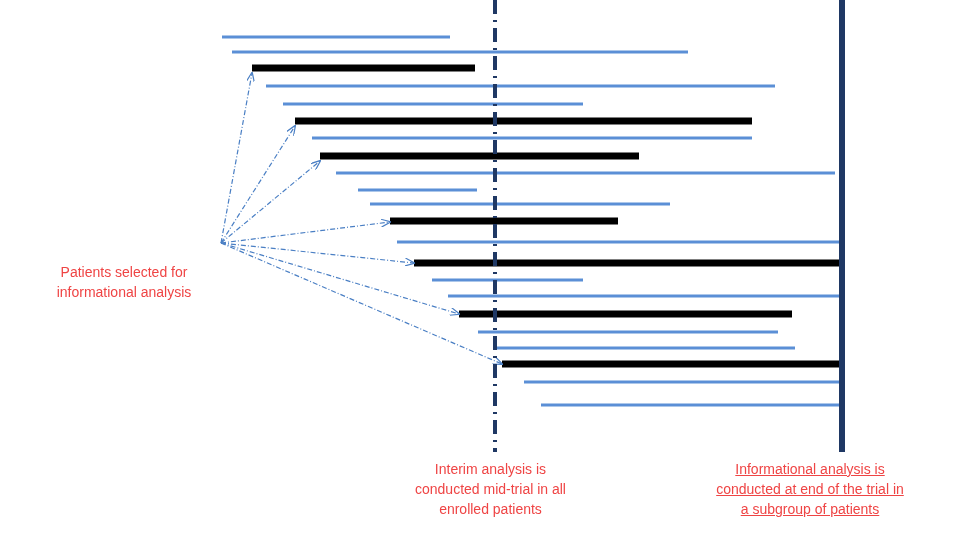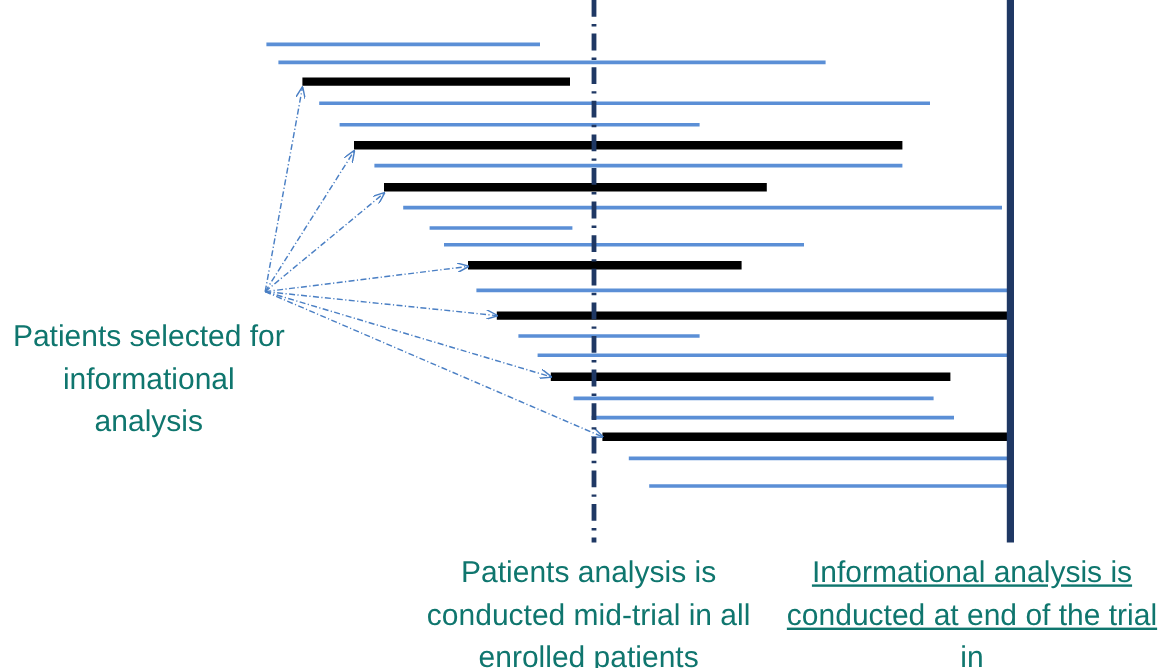--- a/index.html
+++ b/index.html
@@ -8,22 +8,22 @@
     width:975px;height:557px;
     background:#ffffff;
     font-family:"Liberation Sans", sans-serif;
     overflow:hidden;
     position:relative;
   }
   #stage{position:absolute;inset:0;}
   svg.layer{position:absolute;left:0;top:0;width:975px;height:557px;}
   .caption{
     position:absolute;
-    color:#0f766e;
-    font-size:25px;
+    color:#ef4444;
+    font-size:14px;
     line-height:1.42;
     text-align:center;
     font-family:"Liberation Sans", sans-serif;
     white-space:pre-line;
   }
   #left-caption{
     left:8px;top:263px;width:232px;text-align:center;
   }
   #interim-caption{
     left:338px;top:460px;width:305px;
@@ -76,20 +76,20 @@
         <line x1="221" y1="243" x2="459" y2="314" stroke="#4A7FC4" stroke-width="1.2" stroke-dasharray="5,2,1,2" marker-end="url(#arrowhead)"></line>
         <line x1="221" y1="243" x2="502" y2="364" stroke="#4A7FC4" stroke-width="1.2" stroke-dasharray="5,2,1,2" marker-end="url(#arrowhead)"></line>
       </g>
     <line id="interim-line" x1="495" y1="0" x2="495" y2="452" stroke="#1F3864" stroke-width="4" stroke-dasharray="14,6,2,6"></line>
     <line id="eot-line" x1="842" y1="0" x2="842" y2="452" stroke="#1F3864" stroke-width="6"></line>
   </svg>
 
   <div class="caption" id="left-caption">Patients selected for
 informational analysis</div>
 
-  <div class="caption" id="interim-caption">Patients analysis is
+  <div class="caption" id="interim-caption">Interim analysis is
 conducted mid-trial in all
 enrolled patients</div>
 
   <div class="caption" id="informational-caption">Informational analysis is
 conducted at end of the trial in
 a subgroup of patients</div>
 </div>
 
 </body></html>

